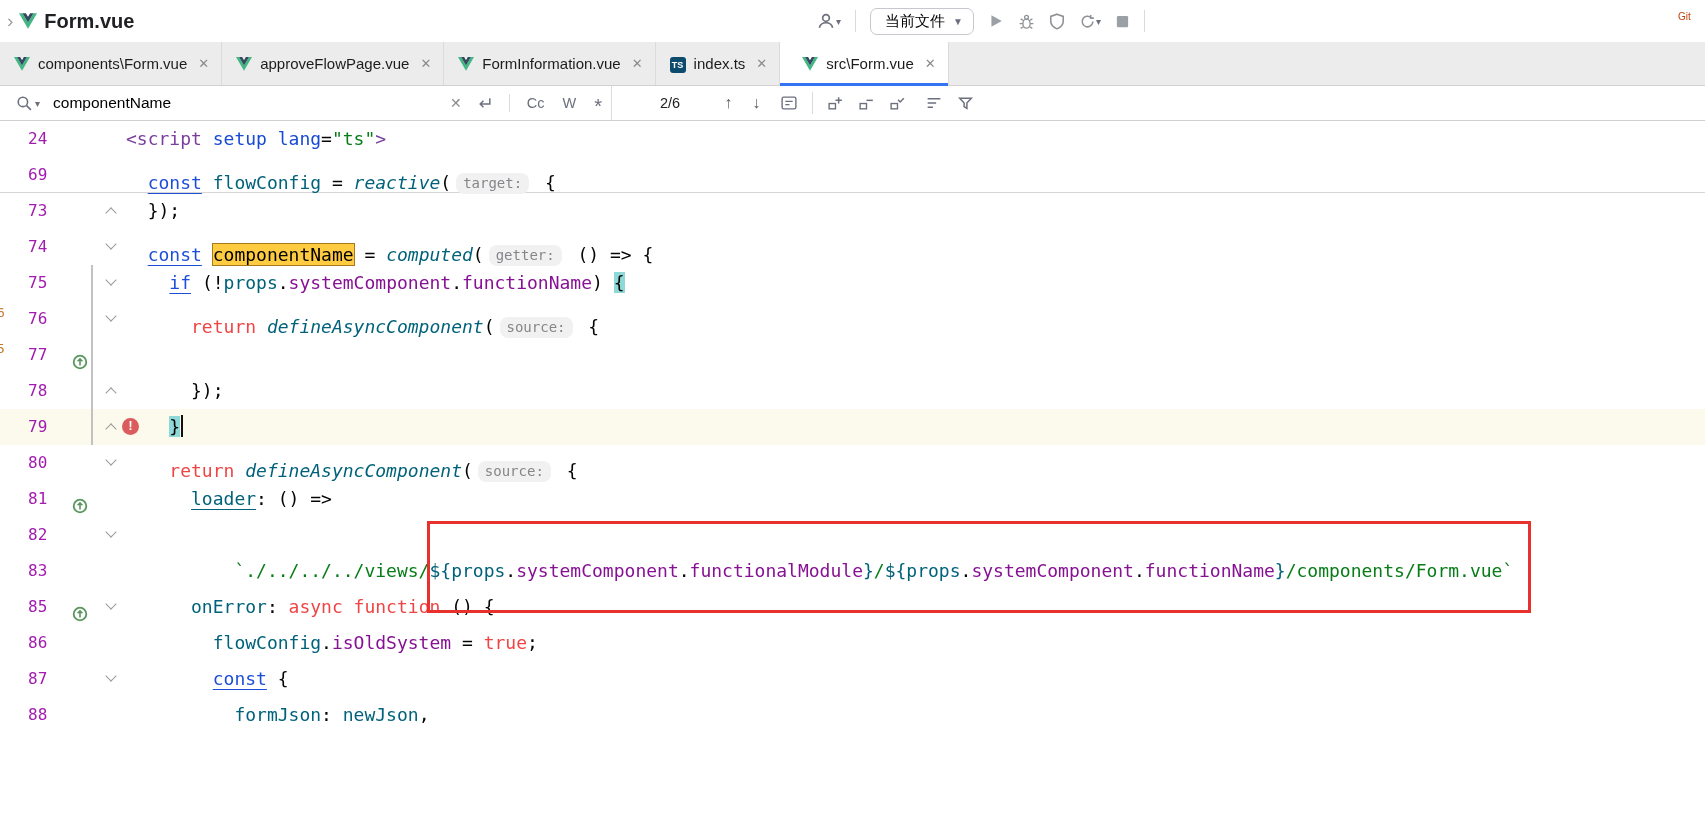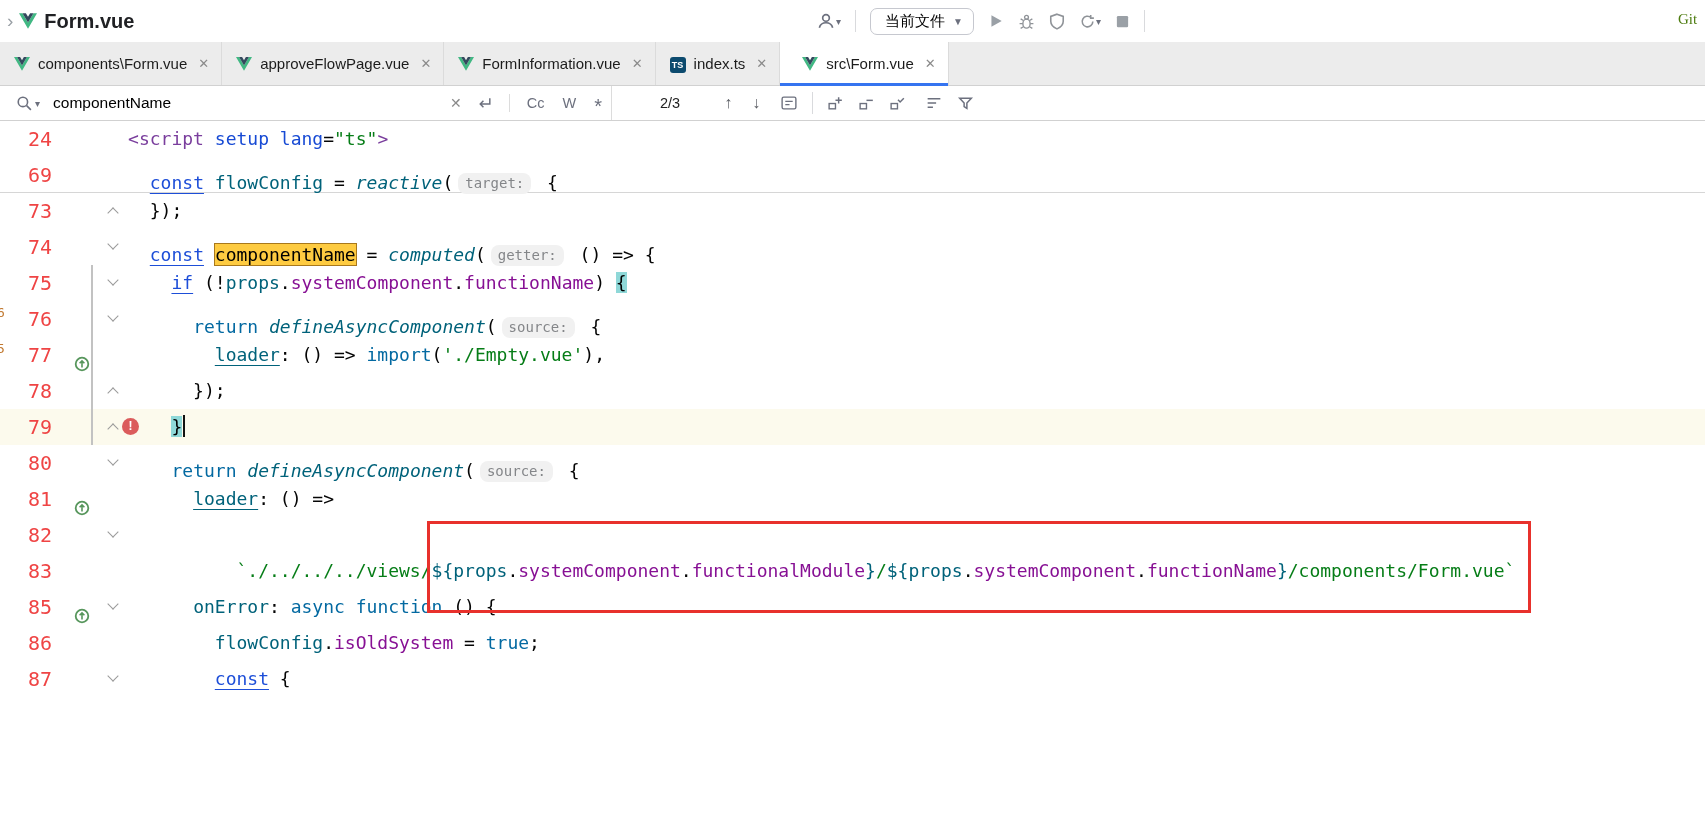--- a/index.html
+++ b/index.html
@@ -12,21 +12,21 @@
   .titlebar { height:42px; display:flex; align-items:center; background:#fff; position:relative; }
   .tb-chevron { color:#9aa0a6; font-size:19px; margin:0 6px 0 7px; }
   .tb-title { font-size:20px; font-weight:700; margin-left:7px; color:#202124; }
   .tb-right { position:absolute; right:560px; top:0; height:42px; display:flex; align-items:center; gap:14px; }
   .runconfig { display:flex; align-items:center; gap:8px; height:27px; padding:0 10px 0 14px;
     border:1px solid #c6c8cf; border-radius:7px; background:#fff; font-size:15px; font-family:inherit; }
   .dd { font-size:10px; color:#6c707e; }
   .vdiv { width:1px; height:22px; background:#d9dadd; }
   .mini-div { width:1px; height:18px; background:#dcdcdc; margin:0 8px; }
   .tb-icon { display:inline-flex; align-items:center; }
-  .git-label { position:absolute; left:1678px; top:11px; font-size:15px; color:#4d7c0f; white-space:nowrap;font-family:Liberation Serif, serif; }
+  .git-label { position:absolute; left:1678px; top:11px; font-size:10px; color:#c2410c; white-space:nowrap; }
   
   .tabbar { height:44px; background:#ececec; border-bottom:1px solid #d1d1d1; display:flex; align-items:stretch; }
   .tab { display:flex; align-items:center; gap:8px; padding:0 12px 0 14px; font-size:15px;
     border-right:1px solid #dbdbdb; position:relative; color:#1c1c1c; cursor:default;justify-content:flex-end; }
   .tab .close { color:#8a8a8a; font-size:13px; margin-left:3px; }
   .tab.active { background:#fff;padding-left:22px; }
   .tab.active::after { content:""; position:absolute; left:0; right:0; bottom:-1px; height:3px; background:#3574f0; }
   .ts-badge { display:inline-block; width:16px; height:16px; background:#0c4a6e; color:#fff;
     font-size:9px; font-weight:700; text-align:center; line-height:16px; border-radius:3px; }
   
@@ -37,38 +37,38 @@
   .sicon { display:inline-flex; align-items:center; justify-content:center; color:#6c707e; }
   .tgl { color:#6c707e; font-size:14.5px; margin:0 9px; }
   .tgl.star { font-size:20px; line-height:10px; margin-top:6px; }
   .count { margin-left:48px; color:#222; font-size:14.5px; }
   .arrow-glyph { font-size:16px; color:#5a5d63; }
   
   .editor { position:relative; height:699px; font-family:"DejaVu Sans Mono", monospace; font-size:18px; background:#fff; }
   .row { display:flex; height:36px; line-height:36px; white-space:pre; position:relative; }
   .row.current { background:#fcfaed; }
   .row.sep { box-shadow: inset 0 -1px 0 #d6d6d6; }
-  .gutter { flex:0 0 118px; display:flex; color:#ef4444; font-size:20px;gap:7px; }
+  .gutter { flex:0 0 118px; display:flex; color:#a21caf; font-size:16px;gap:7px; }
   .num { flex:0 0 50px; padding-left:28px; }
   .islot { flex:0 0 36px; position:relative; }
   .fslot { flex:0 0 26px; position:relative; }
   .fold { position:absolute; left:7px; width:8px; height:8px;
     border-right:1.6px solid #9a9a9a; border-bottom:1.6px solid #9a9a9a; }
   .fold.start { top:11px; transform:rotate(45deg); }
   .fold.end { top:16px; transform:rotate(-135deg); }
   .icon-green { position:absolute; left:15px; top:10px; }
   .icon-error { position:absolute; left:122px; top:9px; width:17px; height:17px; border-radius:50%;
     background:#db5c5c; color:#fff; font-size:12px; font-weight:700; text-align:center; line-height:17px;
     font-family:"Liberation Sans", sans-serif; }
   .code { color:#000; }
   .t-txt { color:#050505; }
   .t-tag { color:#7a3e9d; }
   .t-attr { color:#174ad4; }
   .t-str { color:#067d17; }
-  .t-kw { color:#0369a1; }
+  .t-kw { color:#ef4444; }
   .t-kwu { color:#1d4ed8; text-decoration:underline; text-underline-offset:4px; }
   .t-fn { color:#00627a; font-style:italic; }
   .t-var { color:#00627a; }
   .t-prop { color:#00627a; }
   .t-propu { color:#00627a; text-decoration:underline; text-underline-offset:4px; }
   .t-field { color:#871094; }
   .t-intp { color:#00627a; }
   .t-hint { display:inline-block; font-size:14px; line-height:21px; color:#848689; background:#f1f1f1;
     border-radius:8px; padding:0 7px; margin:16px 5px; vertical-align:1px; }
   .t-match { background:#fecb41; outline:1.5px solid #a8781c; color:#000; }
@@ -201,21 +201,21 @@
     <span class="sicon" style="margin:0 8px 0 14px">
       <svg width="17" height="15" viewBox="0 0 16 14">
           <path d="M13 2v5.5H4.5M7 4.5L4 7.5l3 3" fill="none" stroke="#6c707e" stroke-width="1.4"></path>
         </svg>
     </span>
     <span class="mini-div"></span>
     <span class="tgl">Cc</span>
     <span class="tgl">W</span>
     <span class="tgl star">*</span>
   </div>
-  <span class="count">2/3</span>
+  <span class="count">2/6</span>
   <span class="sicon arrow-glyph" style="margin-left:44px">↑</span>
   <span class="sicon arrow-glyph" style="margin-left:20px">↓</span>
   <span class="sicon" style="margin-left:20px">
     <svg width="18" height="16" viewBox="0 0 17 15">
         <rect x="2" y="2" width="13" height="11" rx="1.5" fill="none" stroke="#6c707e" stroke-width="1.3"></rect>
         <path d="M5 6h7M5 9h4" stroke="#6c707e" stroke-width="1.3"></path>
       </svg>
   </span>
   <span class="vdiv" style="margin:0 8px 0 14px"></span>
   <span class="sicon" style="margin-left:6px">
@@ -252,34 +252,35 @@
   <div id="lines">
       <div class="row"><div class="gutter"><span class="num">24</span><span class="islot"></span><span class="fslot"></span></div><div class="code"><span class="t-tag">&lt;script</span><span class="t-txt"> </span><span class="t-attr">setup</span><span class="t-txt"> </span><span class="t-attr">lang</span><span class="t-txt">=</span><span class="t-str">"ts"</span><span class="t-tag">&gt;</span></div></div>
       <div class="row sep"><div class="gutter"><span class="num">69</span><span class="islot"></span><span class="fslot"></span></div><div class="code"><span class="t-txt">  </span><span class="t-kwu">const</span><span class="t-txt"> </span><span class="t-var">flowConfig</span><span class="t-txt"> = </span><span class="t-fn">reactive</span><span class="t-txt">(</span><span class="t-hint">target:</span><span class="t-txt"> {</span></div></div>
       <div class="row"><div class="gutter"><span class="num">73</span><span class="islot"></span><span class="fslot"><span class="fold end"></span></span></div><div class="code"><span class="t-txt">  });</span></div></div>
       <div class="row"><div class="gutter"><span class="num">74</span><span class="islot"></span><span class="fslot"><span class="fold start"></span></span></div><div class="code"><span class="t-txt">  </span><span class="t-kwu">const</span><span class="t-txt"> </span><span class="t-match">componentName</span><span class="t-txt"> = </span><span class="t-fn">computed</span><span class="t-txt">(</span><span class="t-hint">getter:</span><span class="t-txt"> () =&gt; {</span></div></div>
       <div class="row"><div class="gutter"><span class="num">75</span><span class="islot"></span><span class="fslot"><span class="fold start"></span></span></div><div class="code"><span class="t-txt">    </span><span class="t-kwu">if</span><span class="t-txt"> (!</span><span class="t-var">props</span><span class="t-txt">.</span><span class="t-field">systemComponent</span><span class="t-txt">.</span><span class="t-field">functionName</span><span class="t-txt">) </span><span class="t-brace">{</span></div></div>
       <div class="row"><div class="gutter"><span class="num">76</span><span class="islot"></span><span class="fslot"><span class="fold start"></span></span></div><div class="code"><span class="t-sq">&nbsp;&nbsp;&nbsp;&nbsp;&nbsp;&nbsp;</span><span class="t-kw">return</span><span class="t-txt"> </span><span class="t-fn">defineAsyncComponent</span><span class="t-txt">(</span><span class="t-hint">source:</span><span class="t-txt"> {</span></div></div>
       <div class="row"><div class="gutter"><span class="num">77</span><span class="islot"><span class="icon-green"><svg width="16" height="16" viewBox="0 0 16 16">
                 <circle cx="8" cy="8" r="6.3" fill="none" stroke="#57965c" stroke-width="1.8"></circle>
                 <path d="M8 11.5V5.2M5.6 7.3L8 4.9l2.4 2.4" fill="none" stroke="#57965c" stroke-width="1.6"></path>
-              </svg></span></span><span class="fslot"></span></div><div class="code"><span class="t-sq">&nbsp;&nbsp;&nbsp;&nbsp;&nbsp;&nbsp;&nbsp;&nbsp;</span><span class="t-propu">loader</span><span class="t-txt">: () =&gt; </span><span class="t-kw">import</span><span class="t-txt">(</span><span class="t-str">'./Empty.vue'</span><span class="t-txt">),</span></div></div>
+              </svg></span></span><span class="fslot"></span></div></div>
       <div class="row"><div class="gutter"><span class="num">78</span><span class="islot"></span><span class="fslot"><span class="fold end"></span></span></div><div class="code"><span class="t-txt">      });</span></div></div>
       <div class="row current"><div class="gutter"><span class="num">79</span><span class="islot"></span><span class="fslot"><span class="fold end"></span></span></div><div class="code"><span class="t-txt">    </span><span class="t-brace">}</span><span class="caret"></span></div><span class="icon-error">!</span></div>
       <div class="row"><div class="gutter"><span class="num">80</span><span class="islot"></span><span class="fslot"><span class="fold start"></span></span></div><div class="code"><span class="t-sq">&nbsp;&nbsp;&nbsp;&nbsp;</span><span class="t-kw">return</span><span class="t-txt"> </span><span class="t-fn">defineAsyncComponent</span><span class="t-txt">(</span><span class="t-hint">source:</span><span class="t-txt"> {</span></div></div>
       <div class="row"><div class="gutter"><span class="num">81</span><span class="islot"><span class="icon-green"><svg width="16" height="16" viewBox="0 0 16 16">
                 <circle cx="8" cy="8" r="6.3" fill="none" stroke="#57965c" stroke-width="1.8"></circle>
                 <path d="M8 11.5V5.2M5.6 7.3L8 4.9l2.4 2.4" fill="none" stroke="#57965c" stroke-width="1.6"></path>
               </svg></span></span><span class="fslot"></span></div><div class="code"><span class="t-sq">&nbsp;&nbsp;&nbsp;&nbsp;&nbsp;&nbsp;</span><span class="t-propu">loader</span><span class="t-txt">: () =&gt;</span></div></div>
       <div class="row"><div class="gutter"><span class="num">82</span><span class="islot"></span><span class="fslot"><span class="fold start"></span></span></div></div>
       <div class="row"><div class="gutter"><span class="num">83</span><span class="islot"></span><span class="fslot"></span></div><div class="code"><span class="t-txt">          </span><span class="t-str">`./../../../views/</span><span class="t-intp">${</span><span class="t-var">props</span><span class="t-txt">.</span><span class="t-field">systemComponent</span><span class="t-txt">.</span><span class="t-field">functionalModule</span><span class="t-intp">}</span><span class="t-str">/</span><span class="t-intp">${</span><span class="t-var">props</span><span class="t-txt">.</span><span class="t-field">systemComponent</span><span class="t-txt">.</span><span class="t-field">functionName</span><span class="t-intp">}</span><span class="t-str">/components/Form.vue`</span></div></div>
       <div class="row"><div class="gutter"><span class="num">85</span><span class="islot"><span class="icon-green"><svg width="16" height="16" viewBox="0 0 16 16">
                 <circle cx="8" cy="8" r="6.3" fill="none" stroke="#57965c" stroke-width="1.8"></circle>
                 <path d="M8 11.5V5.2M5.6 7.3L8 4.9l2.4 2.4" fill="none" stroke="#57965c" stroke-width="1.6"></path>
               </svg></span></span><span class="fslot"><span class="fold start"></span></span></div><div class="code"><span class="t-txt">      </span><span class="t-prop">onError</span><span class="t-txt">: </span><span class="t-kw">async</span><span class="t-txt"> </span><span class="t-kw">function</span><span class="t-txt"> () {</span></div></div>
       <div class="row"><div class="gutter"><span class="num">86</span><span class="islot"></span><span class="fslot"></span></div><div class="code"><span class="t-sq">&nbsp;&nbsp;&nbsp;&nbsp;&nbsp;&nbsp;&nbsp;&nbsp;</span><span class="t-var">flowConfig</span><span class="t-txt">.</span><span class="t-field">isOldSystem</span><span class="t-txt"> = </span><span class="t-kw">true</span><span class="t-txt">;</span></div></div>
       <div class="row"><div class="gutter"><span class="num">87</span><span class="islot"></span><span class="fslot"><span class="fold start"></span></span></div><div class="code"><span class="t-txt">        </span><span class="t-kwu">const</span><span class="t-txt"> {</span></div></div>
+      <div class="row"><div class="gutter"><span class="num">88</span><span class="islot"></span><span class="fslot"></span></div><div class="code"><span class="t-sq">&nbsp;&nbsp;&nbsp;&nbsp;&nbsp;&nbsp;&nbsp;&nbsp;&nbsp;&nbsp;</span><span class="t-prop">formJson</span><span class="t-txt">: </span><span class="t-var">newJson</span><span class="t-txt">,</span></div></div>
     </div>
   <div class="scope-line"></div>
   <div class="annotation"></div>
 </div>
 <span class="edge" style="top:305px">6</span>
 <span class="edge" style="top:341px">5</span>
 
 </body></html>

